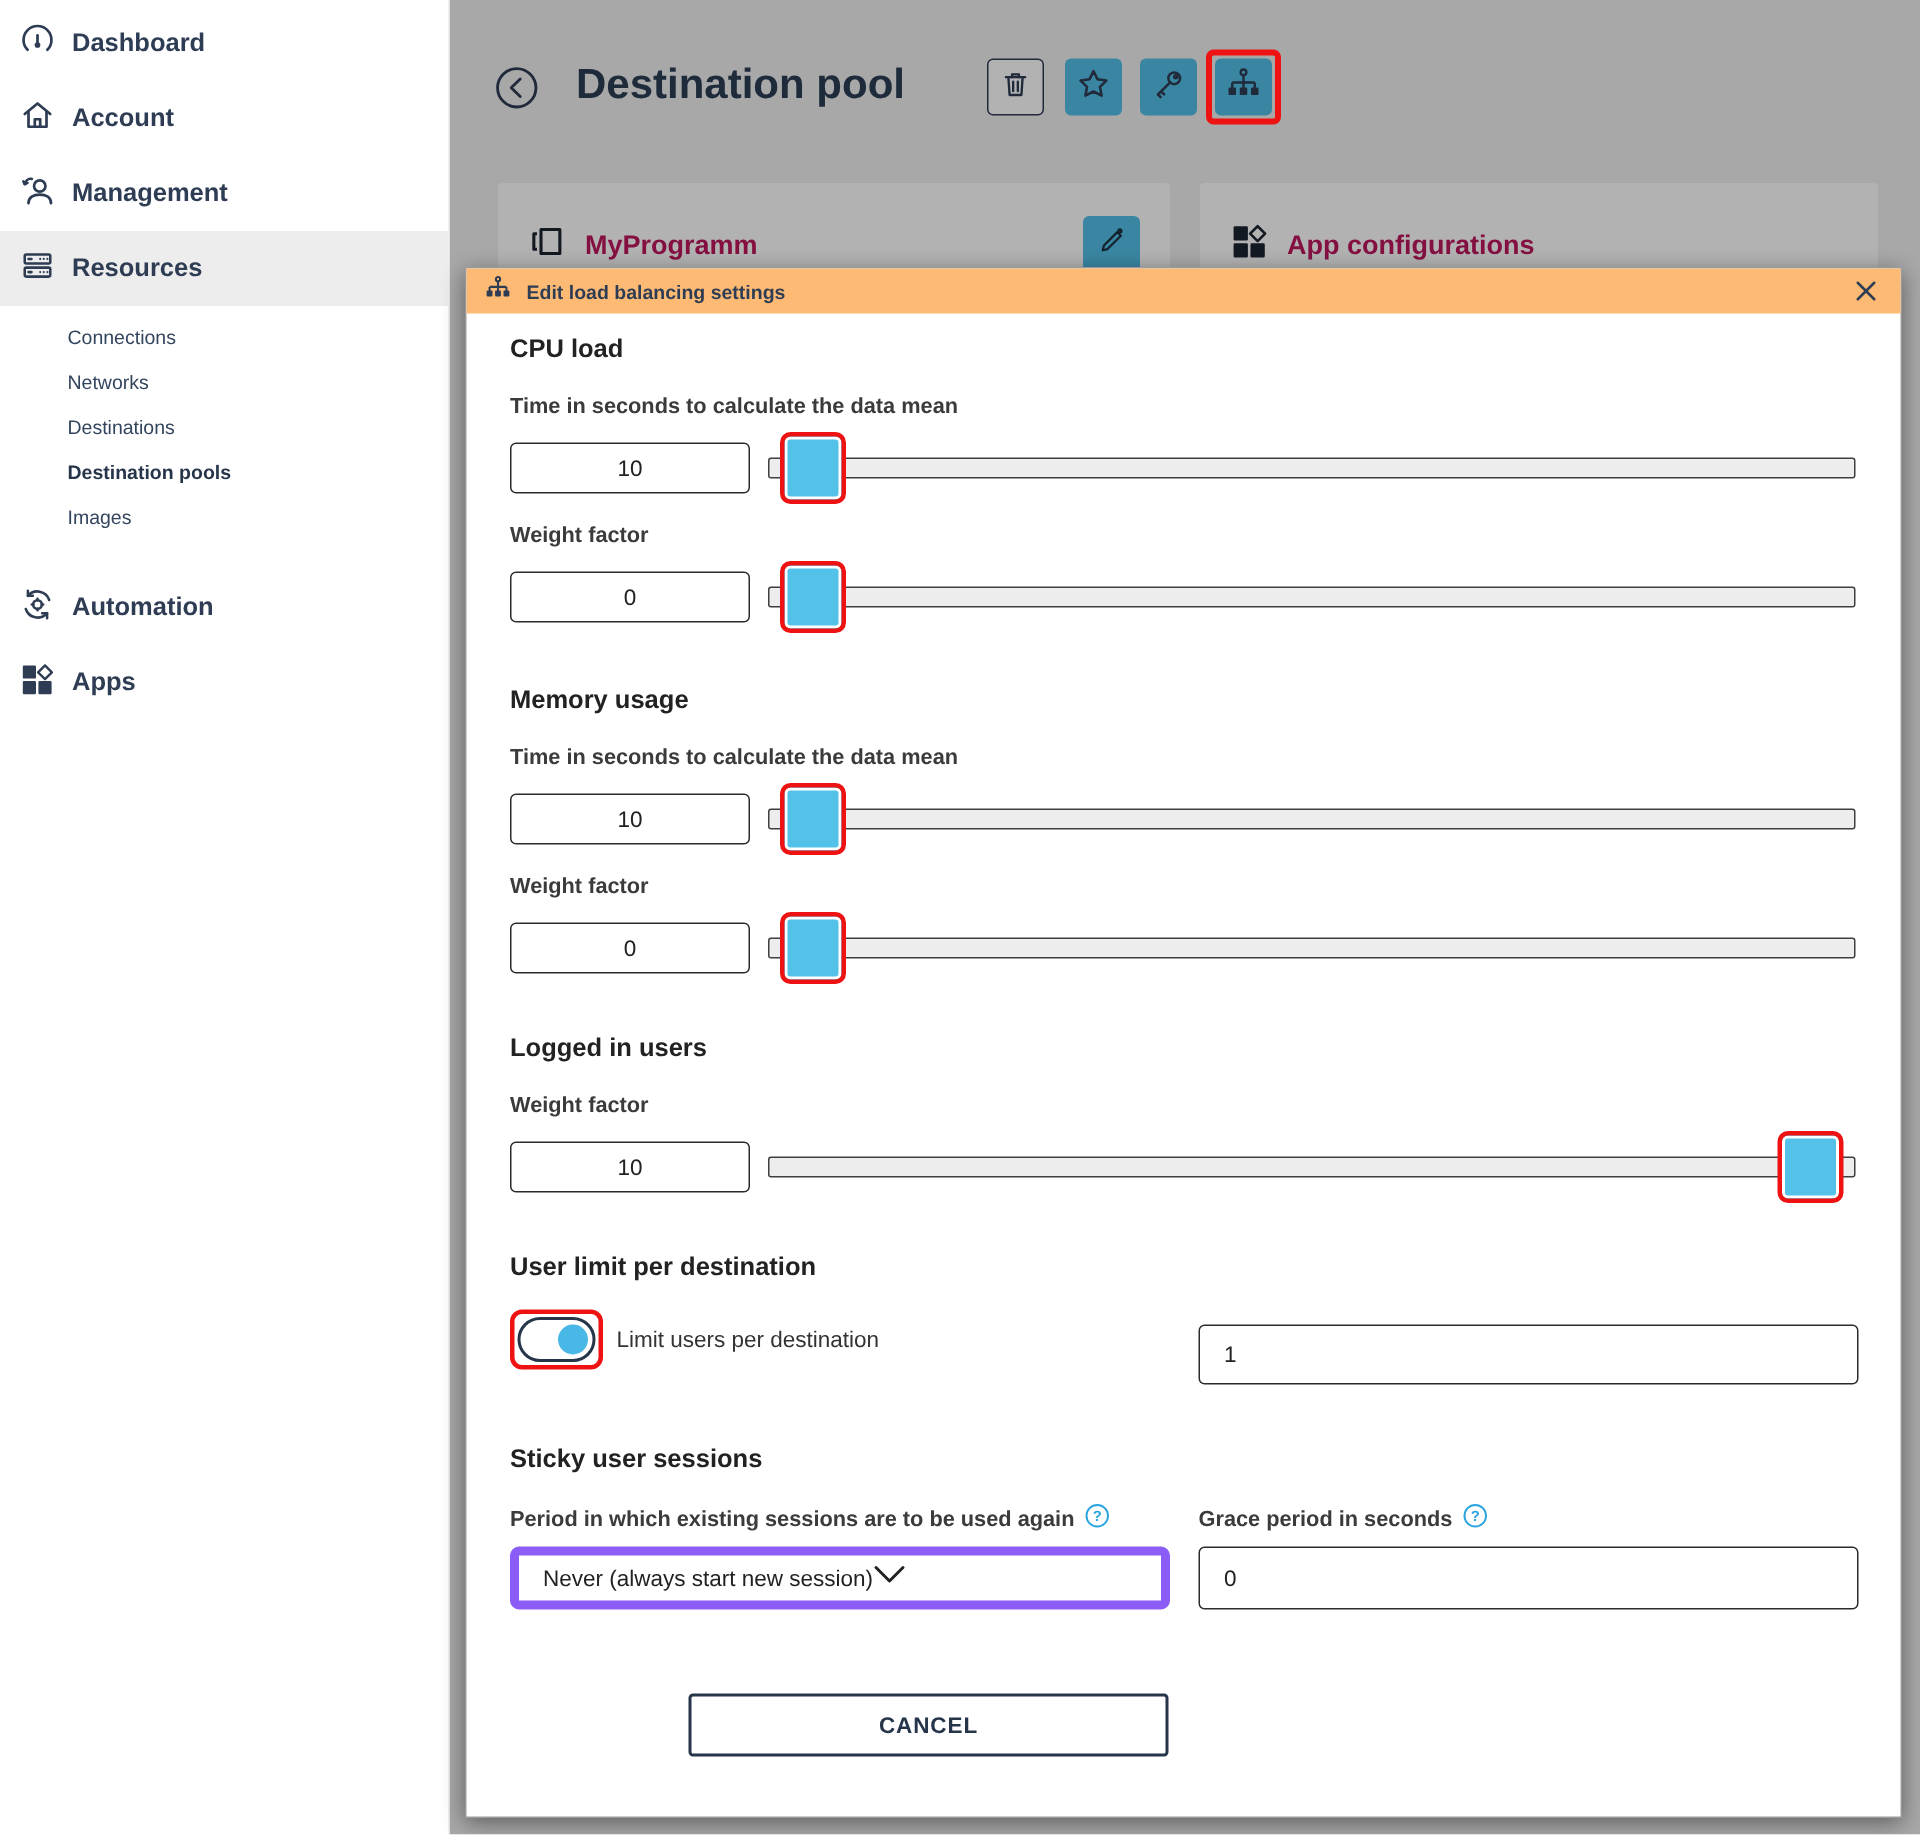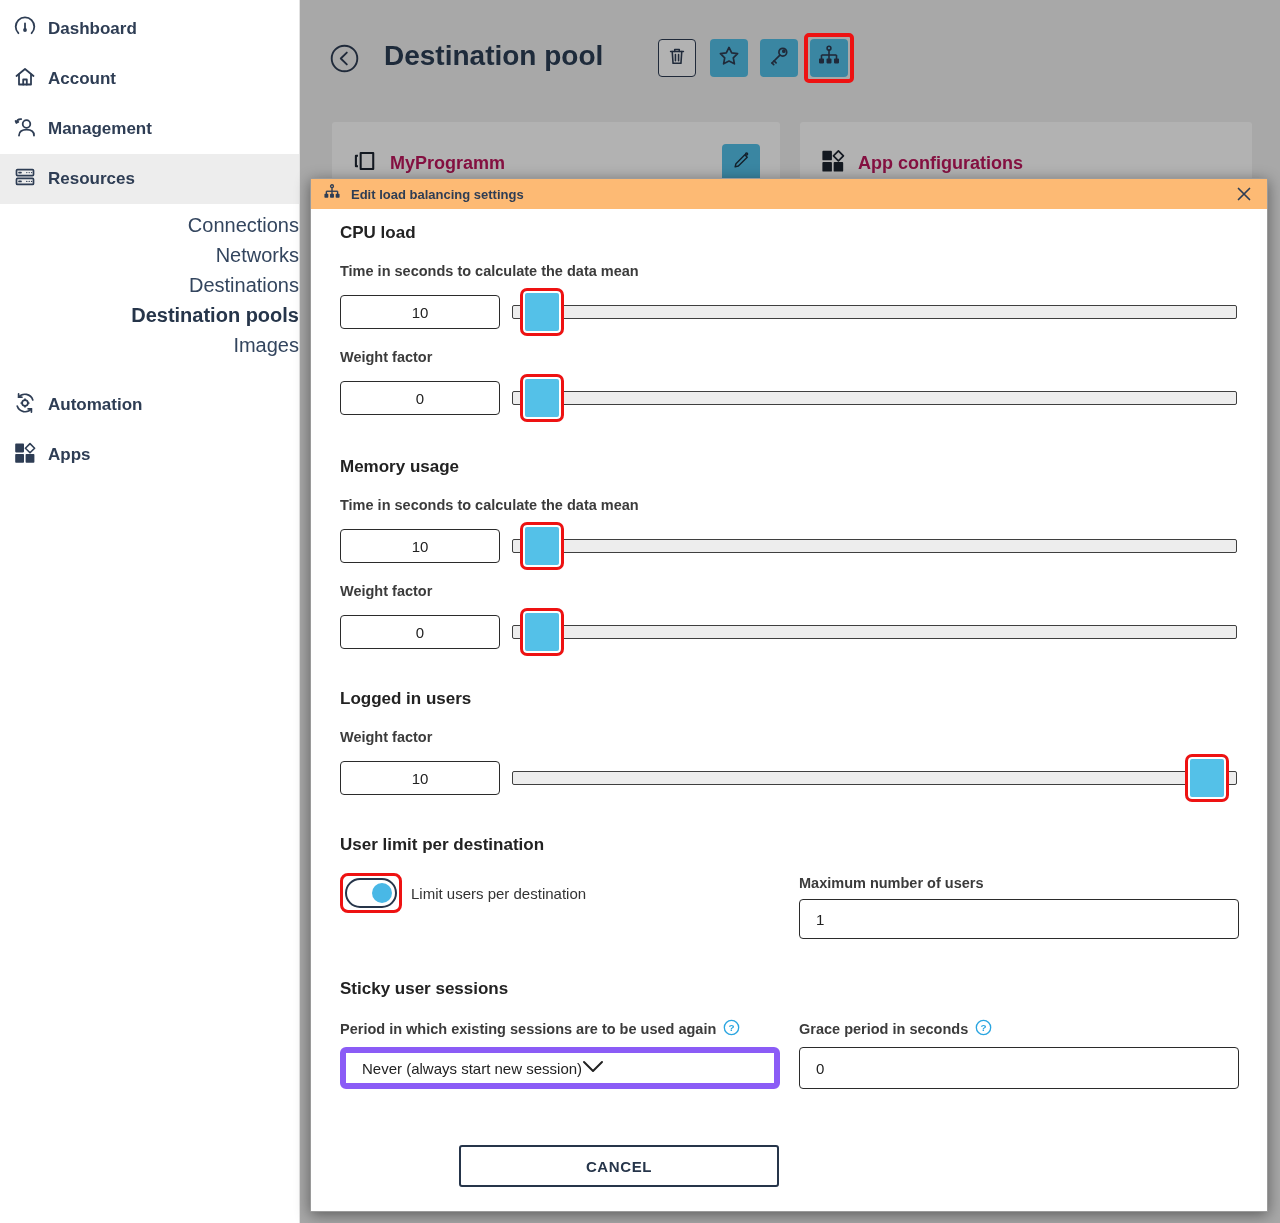--- a/index.html
+++ b/index.html
@@ -5,21 +5,21 @@
   * { margin:0; padding:0; box-sizing:border-box; }
   html,body { width:1280px; height:1223px; font-family:"Liberation Sans", sans-serif; background:#fff; }
   .stage { position:relative; width:1280px; height:1223px; overflow:hidden; }
 
   
   .sidebar { position:absolute; left:0; top:0; width:300px; height:1223px; background:#fff; z-index:5; padding-top:4px; border-right:1px solid #e2e2e2; }
   .side-item { display:flex; align-items:center; height:50px; padding-left:13px; gap:11px; color:#2e3d54; font-size:17px; font-weight:600; cursor:pointer; }
   .side-item.active { background:#ededed; }
   .side-item svg { flex:0 0 auto; }
   .side-sub { padding:6px 0 8px 0; }
-  .side-sub-item { height:30px; line-height:30px; padding-left:45px; color:#33455e; font-size:20px; cursor:pointer;text-align:right; }
+  .side-sub-item { height:30px; line-height:30px; padding-left:45px; color:#33455e; font-size:13px; cursor:pointer; }
   .side-sub-item.active { font-weight:700; color:#26354a; }
   .side-gap { height:12px; }
 
   
   .main { position:absolute; left:300px; top:0; width:980px; height:1223px; background:#f1f1f1; }
   .back-btn { position:absolute; left:30px; top:44px; width:29px; height:29px; cursor:pointer; }
   .page-title { position:absolute; left:84px; top:40px; font-size:28px; font-weight:700; color:#2c3e55; }
   .tool-btn { position:absolute; top:39px; width:38px; height:38px; border-radius:4px; display:flex; align-items:center; justify-content:center; cursor:pointer; }
   .tool-btn.plain { background:#fff; border:1.5px solid #2e3d54; }
   .tool-btn.teal { background:#54c1e8; border:none; }
@@ -294,21 +294,20 @@
           <div class="toggle-line">
             <span class="toggle-wrap">
               <span class="toggle">
                   <span class="toggle-knob"></span>
                 </span>
             </span>
             <span class="toggle-label">Limit users per destination</span>
           </div>
         </div>
         <div class="col">
-          <div class="field-label">Maximum number of users</div>
           <input class="text-input" value="1" style="">
         </div>
       </div>
 
       <h3 class="sec-heading mt-40">Sticky user sessions</h3>
       <div class="two-col" style="margin-top:20px;">
         <div class="col">
           <div class="label-line">
             <span class="field-label">Period in which existing sessions are to be used again</span>
             <span><svg width="17" height="17" viewBox="0 0 18 18" fill="none">

